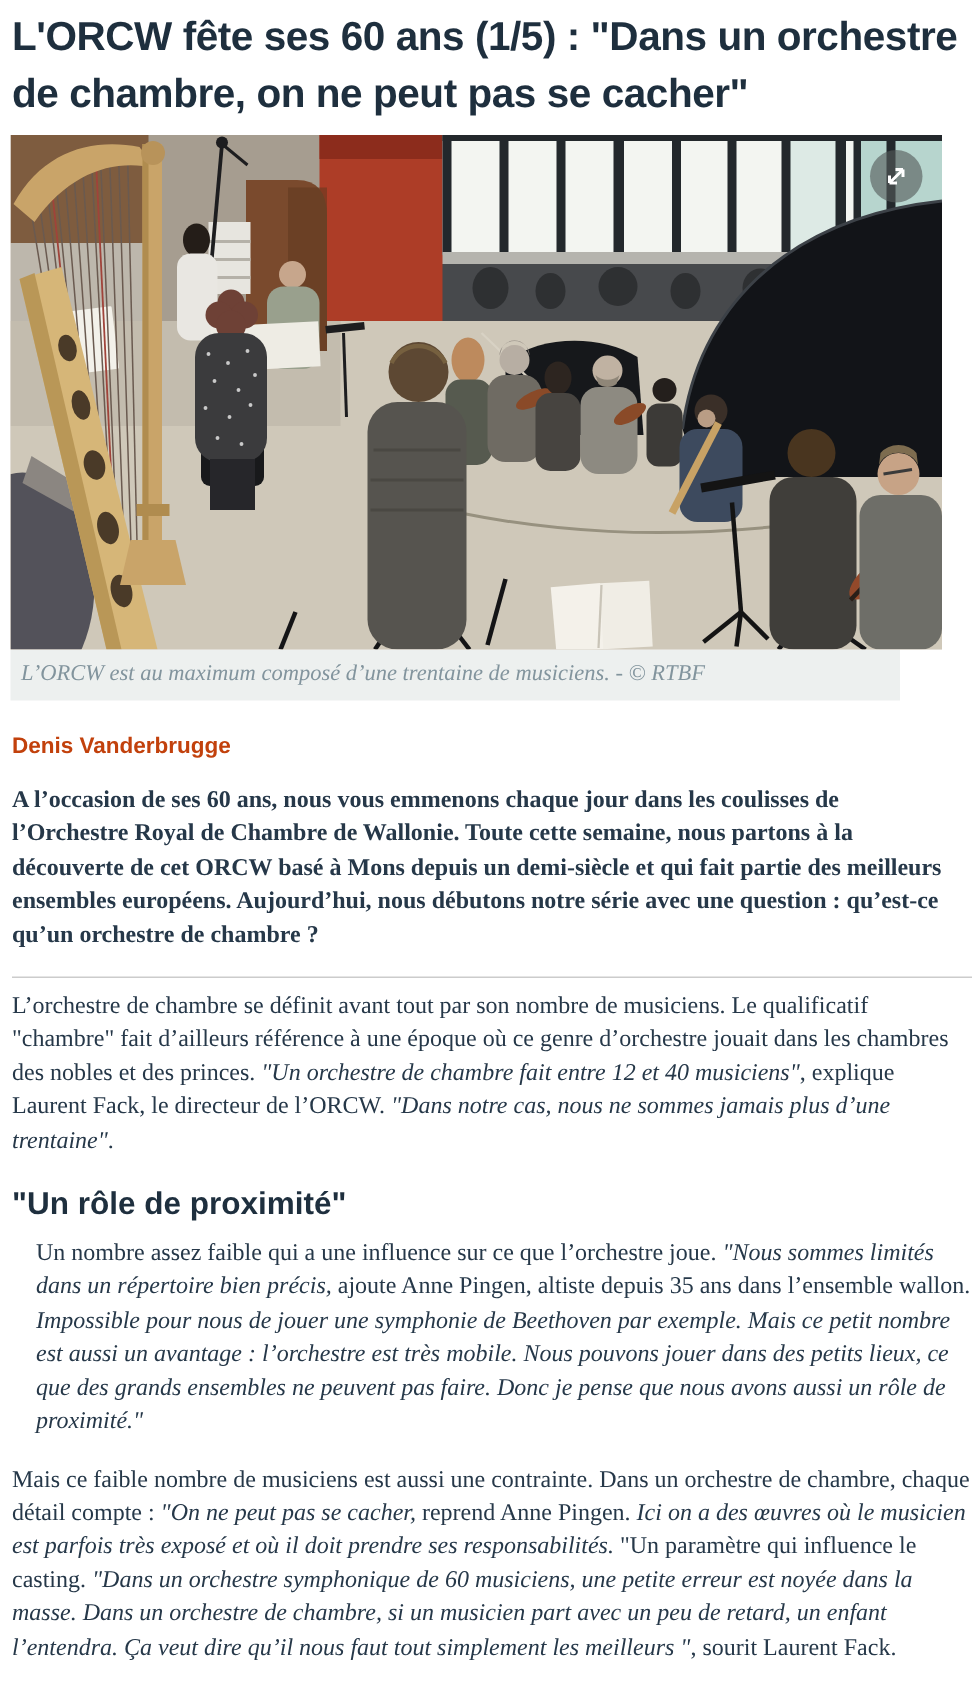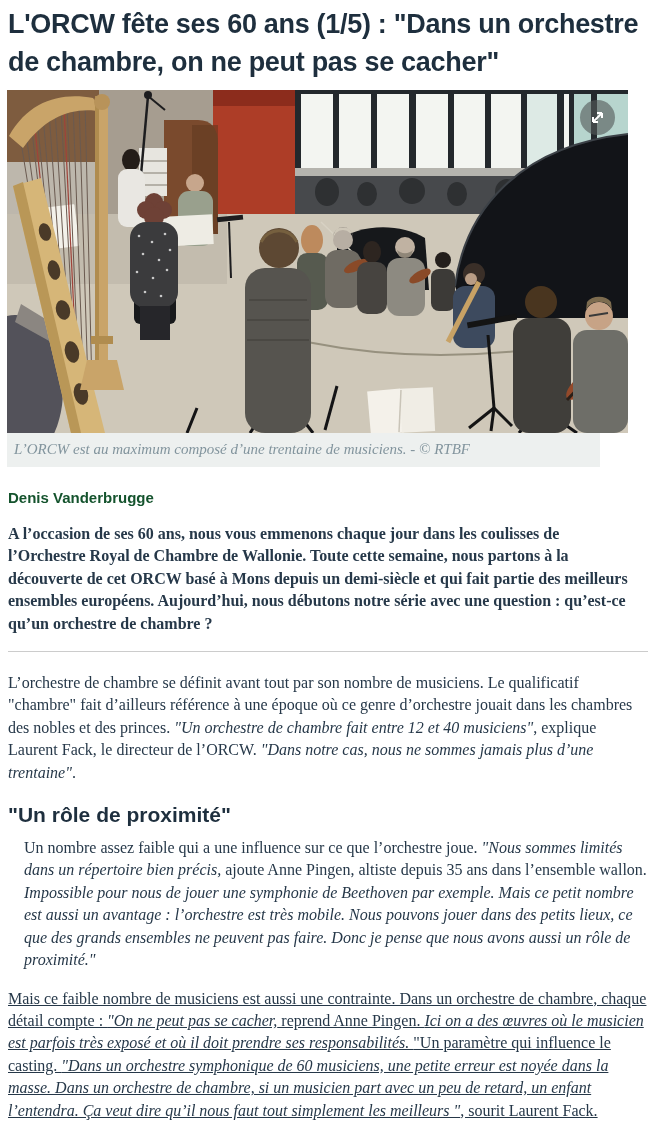--- a/index.html
+++ b/index.html
@@ -36,36 +36,36 @@
     color:#82949d;
     font-style:italic;
     font-size:15px;
     line-height:19px;
     padding:7px 10px 8px 7px;
   }
   .author{
     font-family:"Liberation Sans",sans-serif;
     font-weight:700;
     font-size:15px;
-    color:#14532d;
+    color:#c2410c;
     margin:22px 0 0 0;
   }
   p{font-size:16px;line-height:22.4px;margin:0;}
   .p-intro{font-weight:700;margin:17px 15px 0 0;}
   hr{border:none;border-top:1px solid #cccccc;margin:16px 0 0 0;}
-  .p-2{margin:20px 0 0 0;}
+  .p-2{margin:8px 0 0 0;}
   h2{
     font-family:"Liberation Sans",sans-serif;
     font-weight:700;
     font-size:21px;
     color:#1e2f3e;
     margin:19px 0 0 0;
   }
   .p-3{margin:10px 0 0 16px;}
-  .p-4{margin:16px 0 12px 0;text-decoration:underline;}
+  .p-4{margin:16px 0 12px 0;}
   .it{font-style:italic;}
 </style>
 </head>
 <body>
 
 <div class="wrap">
 
   <h1>L'ORCW fête ses 60 ans (1/5) : "Dans un orchestre de chambre, on ne peut pas se cacher"</h1>
 
   <figure>

